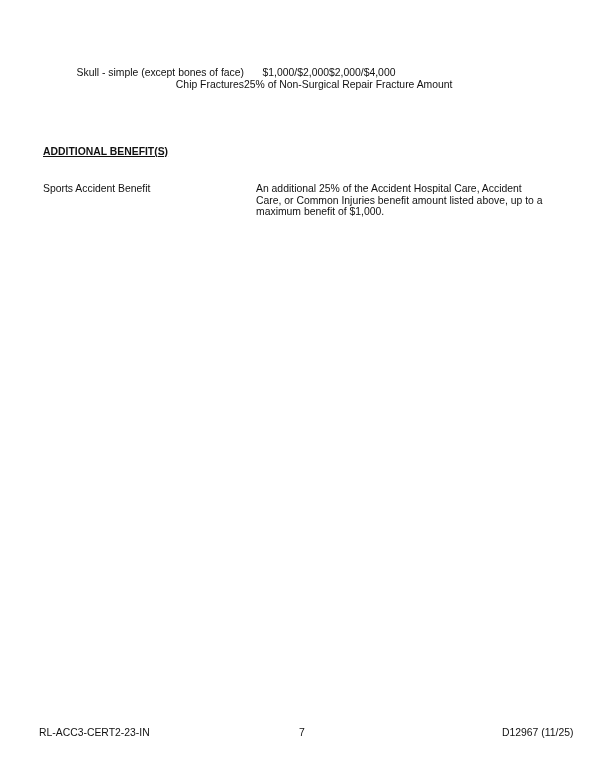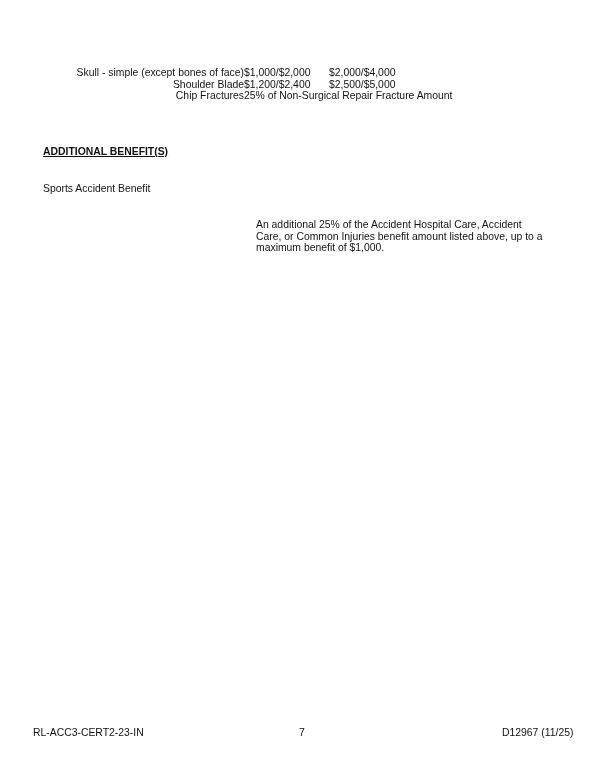--- a/index.html
+++ b/index.html
@@ -4,48 +4,43 @@
 <style>
   html, body { margin: 0; padding: 0; background: #ffffff; }
   body {
     width: 600px; height: 776px; position: relative; overflow: hidden;
     font-family: "Liberation Sans", sans-serif; color: #111111;
     font-size: 10.4px; line-height: 11.6px;
   }
   .fracture-table { position: absolute; left: 60px; top: 67px; border-collapse: collapse; }
   .fracture-table td { padding: 0; vertical-align: top; font-size: 10.4px; line-height: 11.6px; }
   .col-name { width: 184px; text-align: right; }
-  .col-low { width: 85px; }
+  .col-low { width: 85px; text-align: right; }
   .col-high { width: 130px; }
   .section-heading {
     position: absolute; left: 43px; top: 146px;
     font-weight: bold; text-decoration: underline; font-size: 10.4px;
   }
   .benefit-row { position: absolute; left: 43px; top: 183px; width: 520px; }
   .benefit-name { position: absolute; left: 0; top: 0; }
-  .benefit-desc { position: absolute; left: 213px; top: 0; width: 290px; margin-top: 36px; }
+  .benefit-desc { position: absolute; left: 213px; top: 0; width: 290px; }
   .footer { position: absolute; top: 727px; font-size: 10.4px; }
-  .footer-left { left: 33px; }
+  .footer-left { left: 39px; }
   .footer-center { left: 299px; }
   .footer-right { left: 470px; padding-left: 32px; }
 </style>
 </head>
 <body>
 
 <table class="fracture-table">
   <tbody>
       <tr>
     <td class="col-name">Skull - simple (except bones of face)</td>
     <td class="col-low">$1,000/$2,000</td>
     <td class="col-high">$2,000/$4,000</td>
-  </tr>
-  <tr>
-    <td class="col-name">Shoulder Blade</td>
-    <td class="col-low">$1,200/$2,400</td>
-    <td class="col-high">$2,500/$5,000</td>
   </tr>
   <tr>
     <td class="col-name">Chip Fractures</td>
     <td colspan="2" style="white-space:nowrap">25% of Non-Surgical Repair Fracture Amount</td>
   </tr>
 </tbody>
   </table>
 
 <div class="section-heading">ADDITIONAL BENEFIT(S)</div>
 

